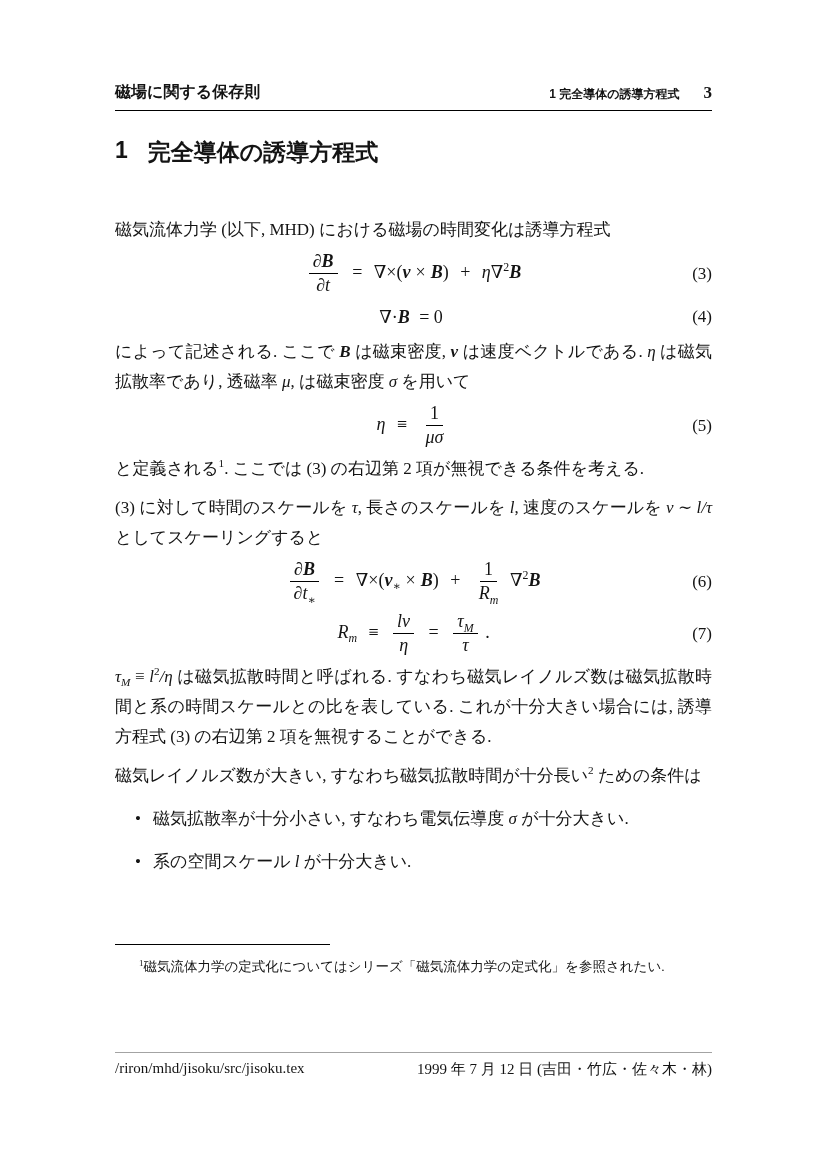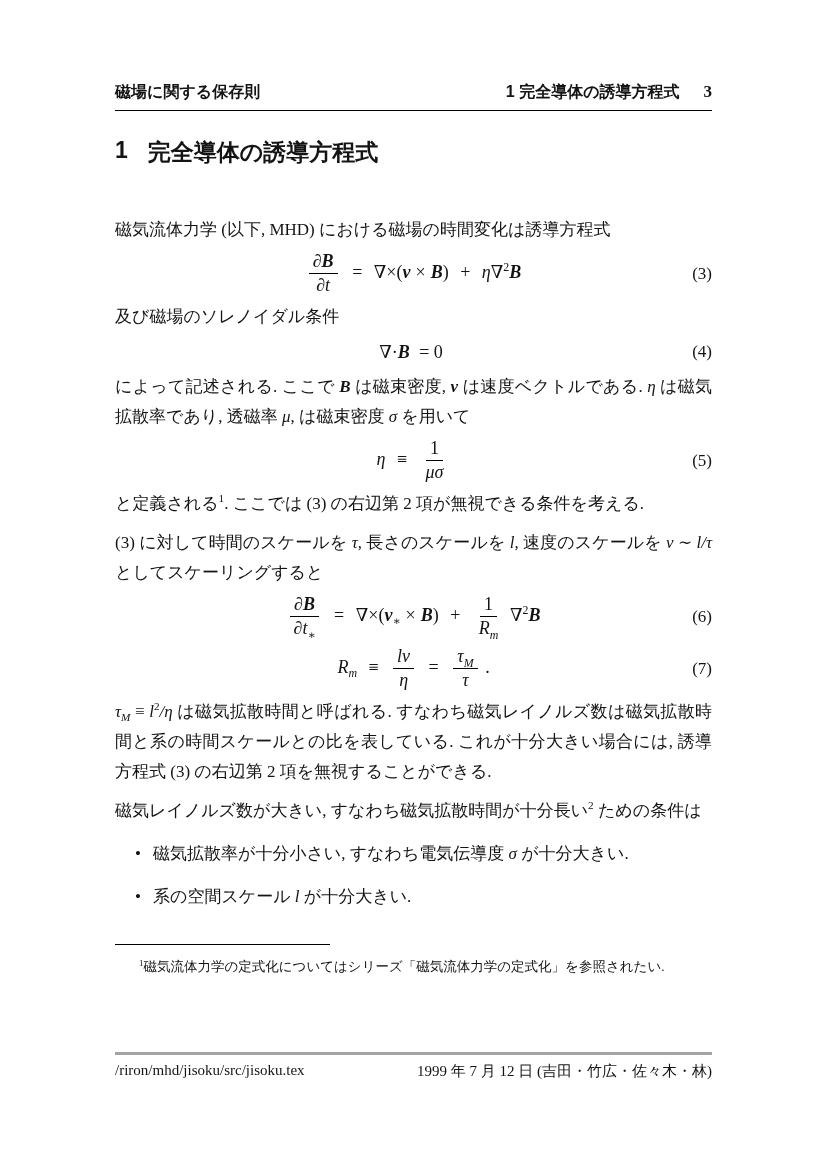--- a/index.html
+++ b/index.html
@@ -13,21 +13,21 @@
   .content { position: absolute; left: 115px; top: 0; width: 597px; }
 
   .gothic { font-family: "Liberation Sans", "DejaVu Sans", sans-serif; font-weight: 700; }
 
   .running-header {
     display: flex; justify-content: space-between; align-items: flex-end;
     padding-top: 82px; padding-bottom: 7px; border-bottom: 1.4px solid #000;
   }
   .hdr-left { font-size: 16px; }
   .hdr-right { display: flex; align-items: baseline; gap: 24px; }
-  .hdr-sec { font-size: 16px; }
+  .hdr-sec { font-size: 12px; }
   .hdr-page { font-weight: 700; font-size: 17px; }
 
   .section-heading { margin: 26px 0 0 0; font-size: 23px; display: flex; gap: 20px; }
 
   p.body { margin: 2px 0 0 0; font-size: 17px; line-height: 30px; text-align: justify; }
   p.parastart { margin-top: 9px; }
 
   .var { font-style: italic; }
   .vec { font-style: italic; font-weight: 700; }
   sub, sup { font-size: 66%; line-height: 0; }
@@ -47,21 +47,21 @@
   .bullets { margin: 9px 0 0 0; padding: 0; list-style: none; font-size: 17px; }
   .bullets li { position: relative; padding-left: 38px; line-height: 30px; margin-top: 13px; }
   .bullets .bmark { position: absolute; left: 20px; }
 
   .footnotes { position: absolute; left: 115px; top: 944px; width: 597px; font-size: 13.5px; line-height: 20px; }
   .fnrule { width: 215px; border-top: 1px solid #000; margin-bottom: 6px; }
   .footnotes p { margin: 12px; text-indent: 12px; text-align: justify; }
 
   .footer {
     position: absolute; left: 115px; top: 1052px; width: 597px;
-    border-top: 3px solid #a3a3a3; padding-top: 7px;
+    border-top: 1px solid #a3a3a3; padding-top: 7px;
     display: flex; justify-content: space-between; font-size: 15px;
   }
 </style>
 </head>
 <body>
 
 <div class="page">
   <div class="content">
 
     <div class="running-header">
@@ -86,21 +86,20 @@
           <span class="den"><span>∂</span><span class="var">t</span></span>
         </span>
         <span class="op">=</span>
         <span>∇×(</span><span class="vec">v</span><span class="opt">×</span><span class="vec">B</span><span>)</span>
         <span class="op">+</span>
         <span class="var">η</span><span>∇</span><sup>2</sup><span class="vec">B</span>
       </span>
       <span class="eqlabel">(3)</span>
     </div>
 
-    <p class="body">及び磁場のソレノイダル条件</p>
 
     <div class="eqrow">
       <span class="eq">
         <span>∇·</span><span class="vec">B</span>
         <span class="opt">= 0</span>
       </span>
       <span class="eqlabel">(4)</span>
     </div>
 
     <p class="body">

